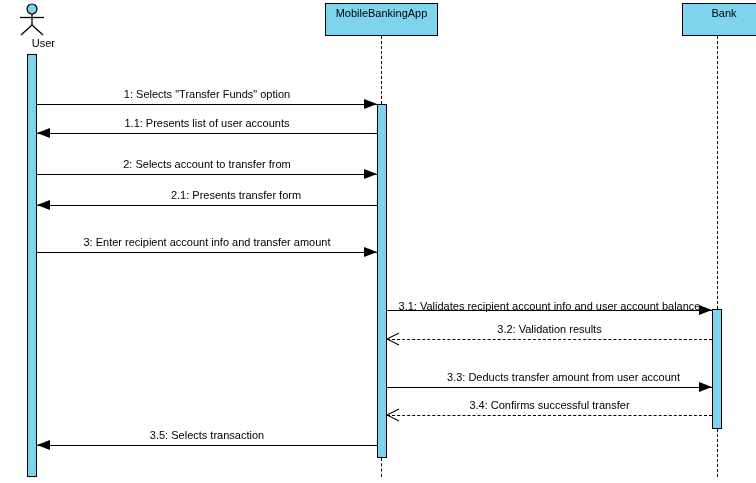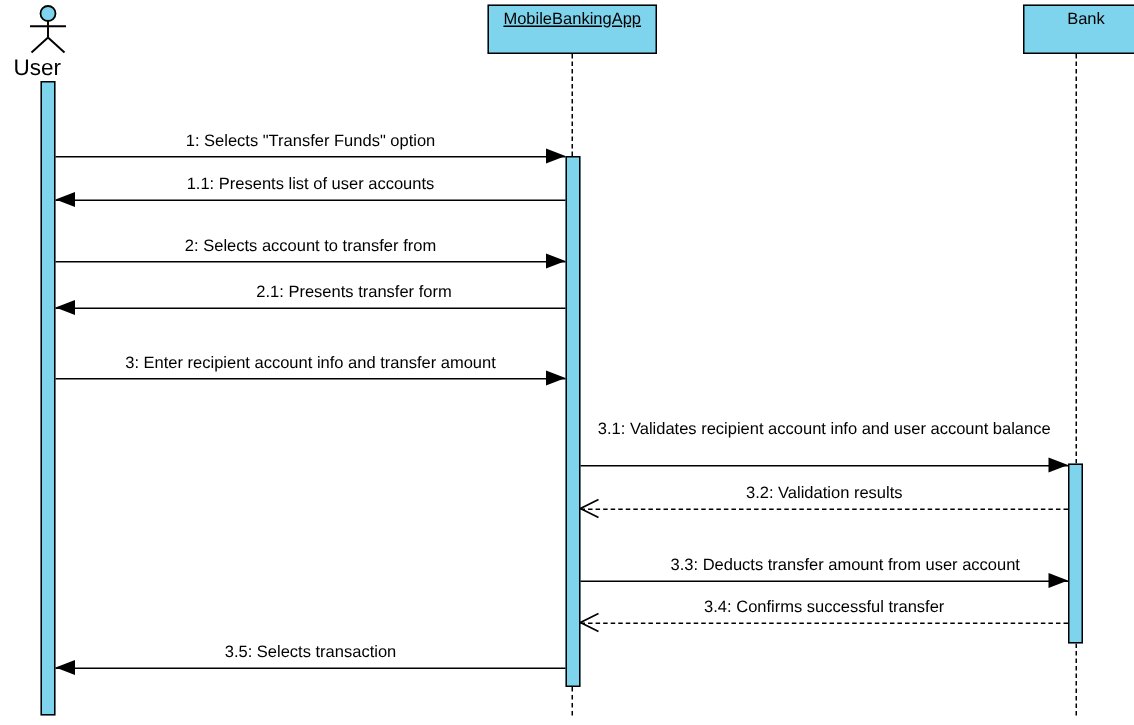--- a/index.html
+++ b/index.html
@@ -31,41 +31,41 @@
   }
   .mlabel.ua{left:37px;width:340px;}
   .mlabel.ab{left:387px;width:325px;}
   .ah{position:absolute;width:0;height:0;border-top:5px solid transparent;border-bottom:5px solid transparent;}
   .ah.right{border-left:13px solid var(--stroke);}
   .ah.left{border-right:13px solid var(--stroke);}
   .openah{position:absolute;}
   .actor-svg{position:absolute;left:9px;top:2px;}
   .actor-label{
     position:absolute;left:9px;top:37px;width:46px;
-    text-align:left;font-size:15px;
+    text-align:right;font-size:11px;
   }
   .shape-fill{fill:var(--fill);stroke:var(--stroke);stroke-width:1.2;}
   .shape-line{fill:none;stroke:var(--stroke);stroke-width:1.3;}
   .open-path{fill:none;stroke:var(--stroke);stroke-width:1.1;}
 </style>
 </head>
 <body>
 
 <div class="canvas">
 
   <svg class="actor-svg" width="46" height="35" viewBox="0 0 46 35">
     <circle class="shape-fill" cx="23" cy="7" r="5"></circle>
     <path class="shape-line" d="M23 12 V23"></path>
     <path class="shape-line" d="M11 15.5 H35"></path>
     <path class="shape-line" d="M23 23 L12 33"></path>
     <path class="shape-line" d="M23 23 L34 33"></path>
   </svg>
   <div class="actor-label">User</div>
 
-  <div class="headbox" style="left:325px;top:3px;width:113px;height:33px;text-decoration:underline;">
+  <div class="headbox" style="left:325px;top:3px;width:113px;height:33px;">
     <span>MobileBankingApp</span>
   </div>
   <div class="headbox" style="left:682px;top:3px;width:84px;height:33px;">
     <span>Bank</span>
   </div>
 
   <div class="lifeline" style="left:381px;top:36px;height:68px;"></div>
   <div class="lifeline" style="left:381px;top:458px;height:19px;"></div>
   <div class="lifeline" style="left:717px;top:36px;height:273px;"></div>
   <div class="lifeline" style="left:717px;top:429px;height:48px;"></div>
@@ -87,21 +87,21 @@
   <div class="ah right" style="left:364px;top:169px;"></div>
 
   <div class="mlabel ua" style="top:189px;margin-left:29px;">2.1: Presents transfer form</div>
   <div class="mline" style="left:37px;top:205px;width:340px;"></div>
   <div class="ah left" style="left:37px;top:200px;"></div>
 
   <div class="mlabel ua" style="top:236px;">3: Enter recipient account info and transfer amount</div>
   <div class="mline" style="left:37px;top:252px;width:340px;"></div>
   <div class="ah right" style="left:364px;top:247px;"></div>
 
-  <div class="mlabel ab" style="top:280px;text-align:center;">3.1: Validates recipient account info and user account balance</div>
+  <div class="mlabel ab" style="top:300px;text-align:center;">3.1: Validates recipient account info and user account balance</div>
   <div class="mline" style="left:387px;top:310px;width:325px;"></div>
   <div class="ah right" style="left:699px;top:305px;"></div>
 
   <div class="mlabel ab" style="top:323px;">3.2: Validation results</div>
   <div class="mline dashed" style="left:387px;top:339px;width:325px;"></div>
   <svg class="openah" style="left:386px;top:332px;" width="14" height="14">
     <path class="open-path" d="M13 1 L1 7 L13 13"></path>
   </svg>
 
   <div class="mlabel ab" style="top:371px;padding-left:14px;">3.3: Deducts transfer amount from user account</div>

